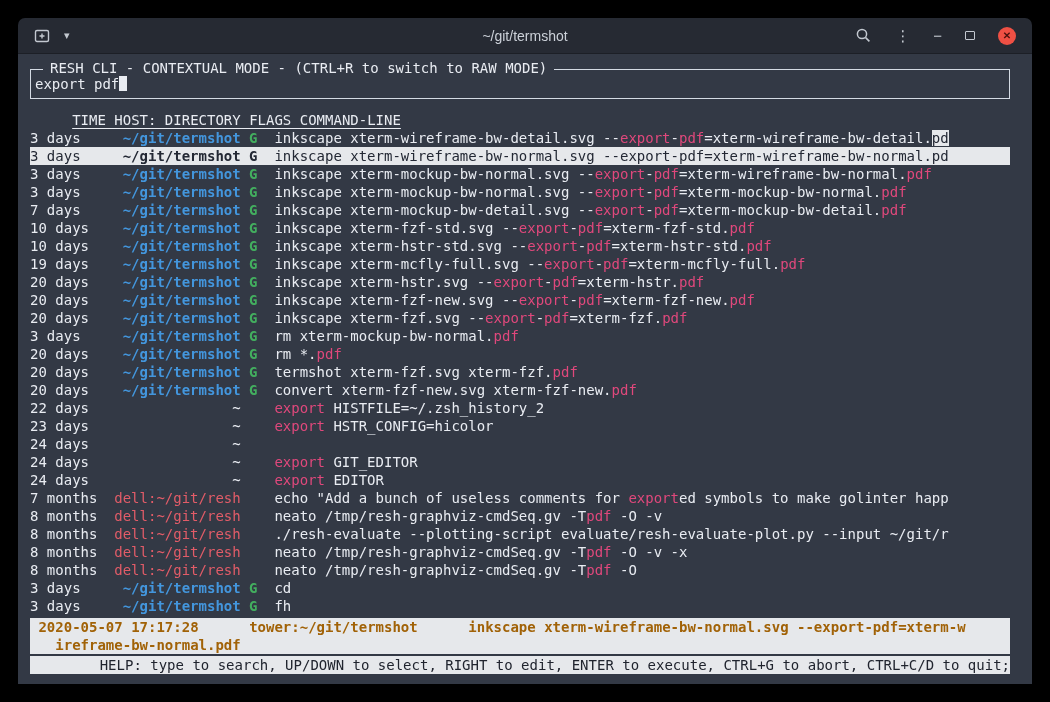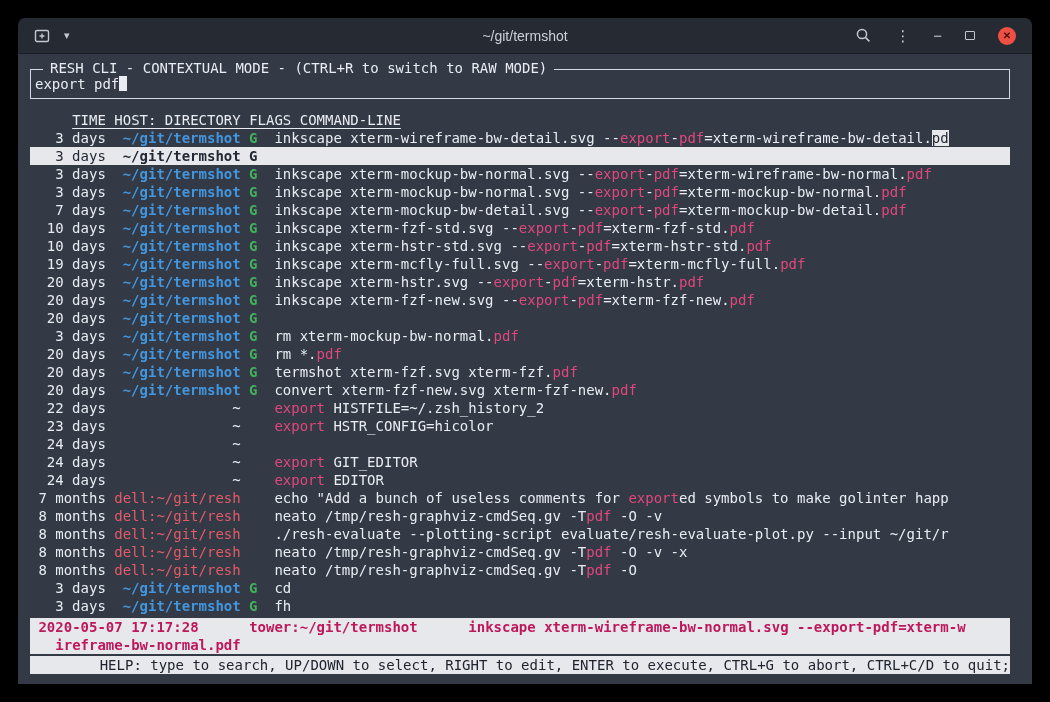--- a/index.html
+++ b/index.html
@@ -41,32 +41,32 @@
   
   .search-panel{position:relative;border:1px solid #d4dae3;margin:9px 0 12px 0;padding:4px 4px 4px;}
   .search-title{position:absolute;top:-10px;left:12px;background:var(--term-bg);padding:0 7px;white-space:pre;color:var(--fg);}
   .query-line{height:20px;line-height:20px;white-space:pre;}
   .cursor{display:inline-block;width:8px;height:15px;background:var(--fg);vertical-align:-2px;}
   
   .hdr{height:18px;line-height:18px;white-space:pre;}
   .hdr-u{text-decoration:underline;text-underline-offset:3px;}
   
   .row{display:flex;height:18px;line-height:18px;}
-  .c-time{width:9ch;text-align:right;flex:none;white-space:pre;}
+  .c-time{width:9ch;flex:none;white-space:pre;}
   .c-host{width:15ch;margin-left:1ch;text-align:right;flex:none;white-space:pre;overflow:hidden;}
   .c-flag{width:1ch;margin-left:1ch;flex:none;font-weight:bold;color:var(--flag-green);white-space:pre;}
   .c-cmd{margin-left:2ch;flex:1;min-width:0;overflow:hidden;white-space:pre;}
   .host-blue{color:var(--host-blue);font-weight:bold;}
   .host-red{color:var(--host-red);}
   .seg-m{color:var(--match);font-weight:normal;}
   .seg-inv{background:var(--sel-bg);color:var(--dark-text);margin-top:12px;}
   .row.sel{background:var(--sel-bg);}
   .row.sel span{color:var(--dark-text) !important;background:transparent;}
   
-  .status{background:var(--sel-bg);color:#be185d;margin-top:3px;font-weight:bold;}
+  .status{background:var(--sel-bg);color:#a16207;margin-top:3px;font-weight:bold;}
   .status div{white-space:pre;height:18px;line-height:18px;overflow:hidden;}
   .help{background:var(--sel-bg);color:#20242e;margin-top:2px;height:18px;line-height:18px;white-space:pre;overflow:hidden;text-align:right;}
 </style>
 </head>
 <body>
 
 <div class="window">
 
   <div class="titlebar">
     <div class="tb-left">
@@ -112,20 +112,21 @@
           <div class="row">
             <span class="c-time">3 days</span>
             <span class="c-host host-blue">~/git/termshot</span>
             <span class="c-flag">G</span>
             <span class="c-cmd"><span>inkscape xterm-wireframe-bw-detail.svg --</span><span class="seg-m">export</span><span>-</span><span class="seg-m">pdf</span><span>=xterm-wireframe-bw-detail.</span><span class="seg-inv">pd</span></span>
           </div>
           <div class="row sel">
             <span class="c-time">3 days</span>
             <span class="c-host host-blue">~/git/termshot</span>
             <span class="c-flag">G</span>
+            <span class="c-cmd"><span>inkscape xterm-wireframe-bw-normal.svg --</span><span class="seg-m">export</span><span>-</span><span class="seg-m">pdf</span><span>=xterm-wireframe-bw-normal.pd</span></span>
           </div>
           <div class="row">
             <span class="c-time">3 days</span>
             <span class="c-host host-blue">~/git/termshot</span>
             <span class="c-flag">G</span>
             <span class="c-cmd"><span>inkscape xterm-mockup-bw-normal.svg --</span><span class="seg-m">export</span><span>-</span><span class="seg-m">pdf</span><span>=xterm-wireframe-bw-normal.</span><span class="seg-m">pdf</span></span>
           </div>
           <div class="row">
             <span class="c-time">3 days</span>
             <span class="c-host host-blue">~/git/termshot</span>
@@ -165,20 +166,21 @@
           <div class="row">
             <span class="c-time">20 days</span>
             <span class="c-host host-blue">~/git/termshot</span>
             <span class="c-flag">G</span>
             <span class="c-cmd"><span>inkscape xterm-fzf-new.svg --</span><span class="seg-m">export</span><span>-</span><span class="seg-m">pdf</span><span>=xterm-fzf-new.</span><span class="seg-m">pdf</span></span>
           </div>
           <div class="row">
             <span class="c-time">20 days</span>
             <span class="c-host host-blue">~/git/termshot</span>
             <span class="c-flag">G</span>
+            <span class="c-cmd"><span>inkscape xterm-fzf.svg --</span><span class="seg-m">export</span><span>-</span><span class="seg-m">pdf</span><span>=xterm-fzf.</span><span class="seg-m">pdf</span></span>
           </div>
           <div class="row">
             <span class="c-time">3 days</span>
             <span class="c-host host-blue">~/git/termshot</span>
             <span class="c-flag">G</span>
             <span class="c-cmd"><span>rm xterm-mockup-bw-normal.</span><span class="seg-m">pdf</span></span>
           </div>
           <div class="row">
             <span class="c-time">20 days</span>
             <span class="c-host host-blue">~/git/termshot</span>

